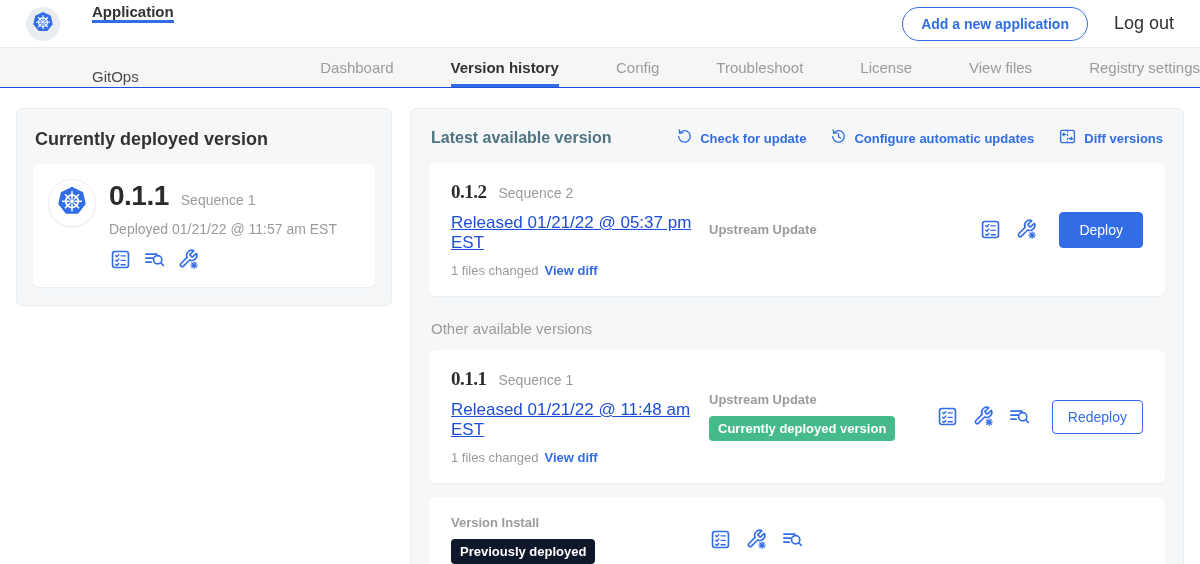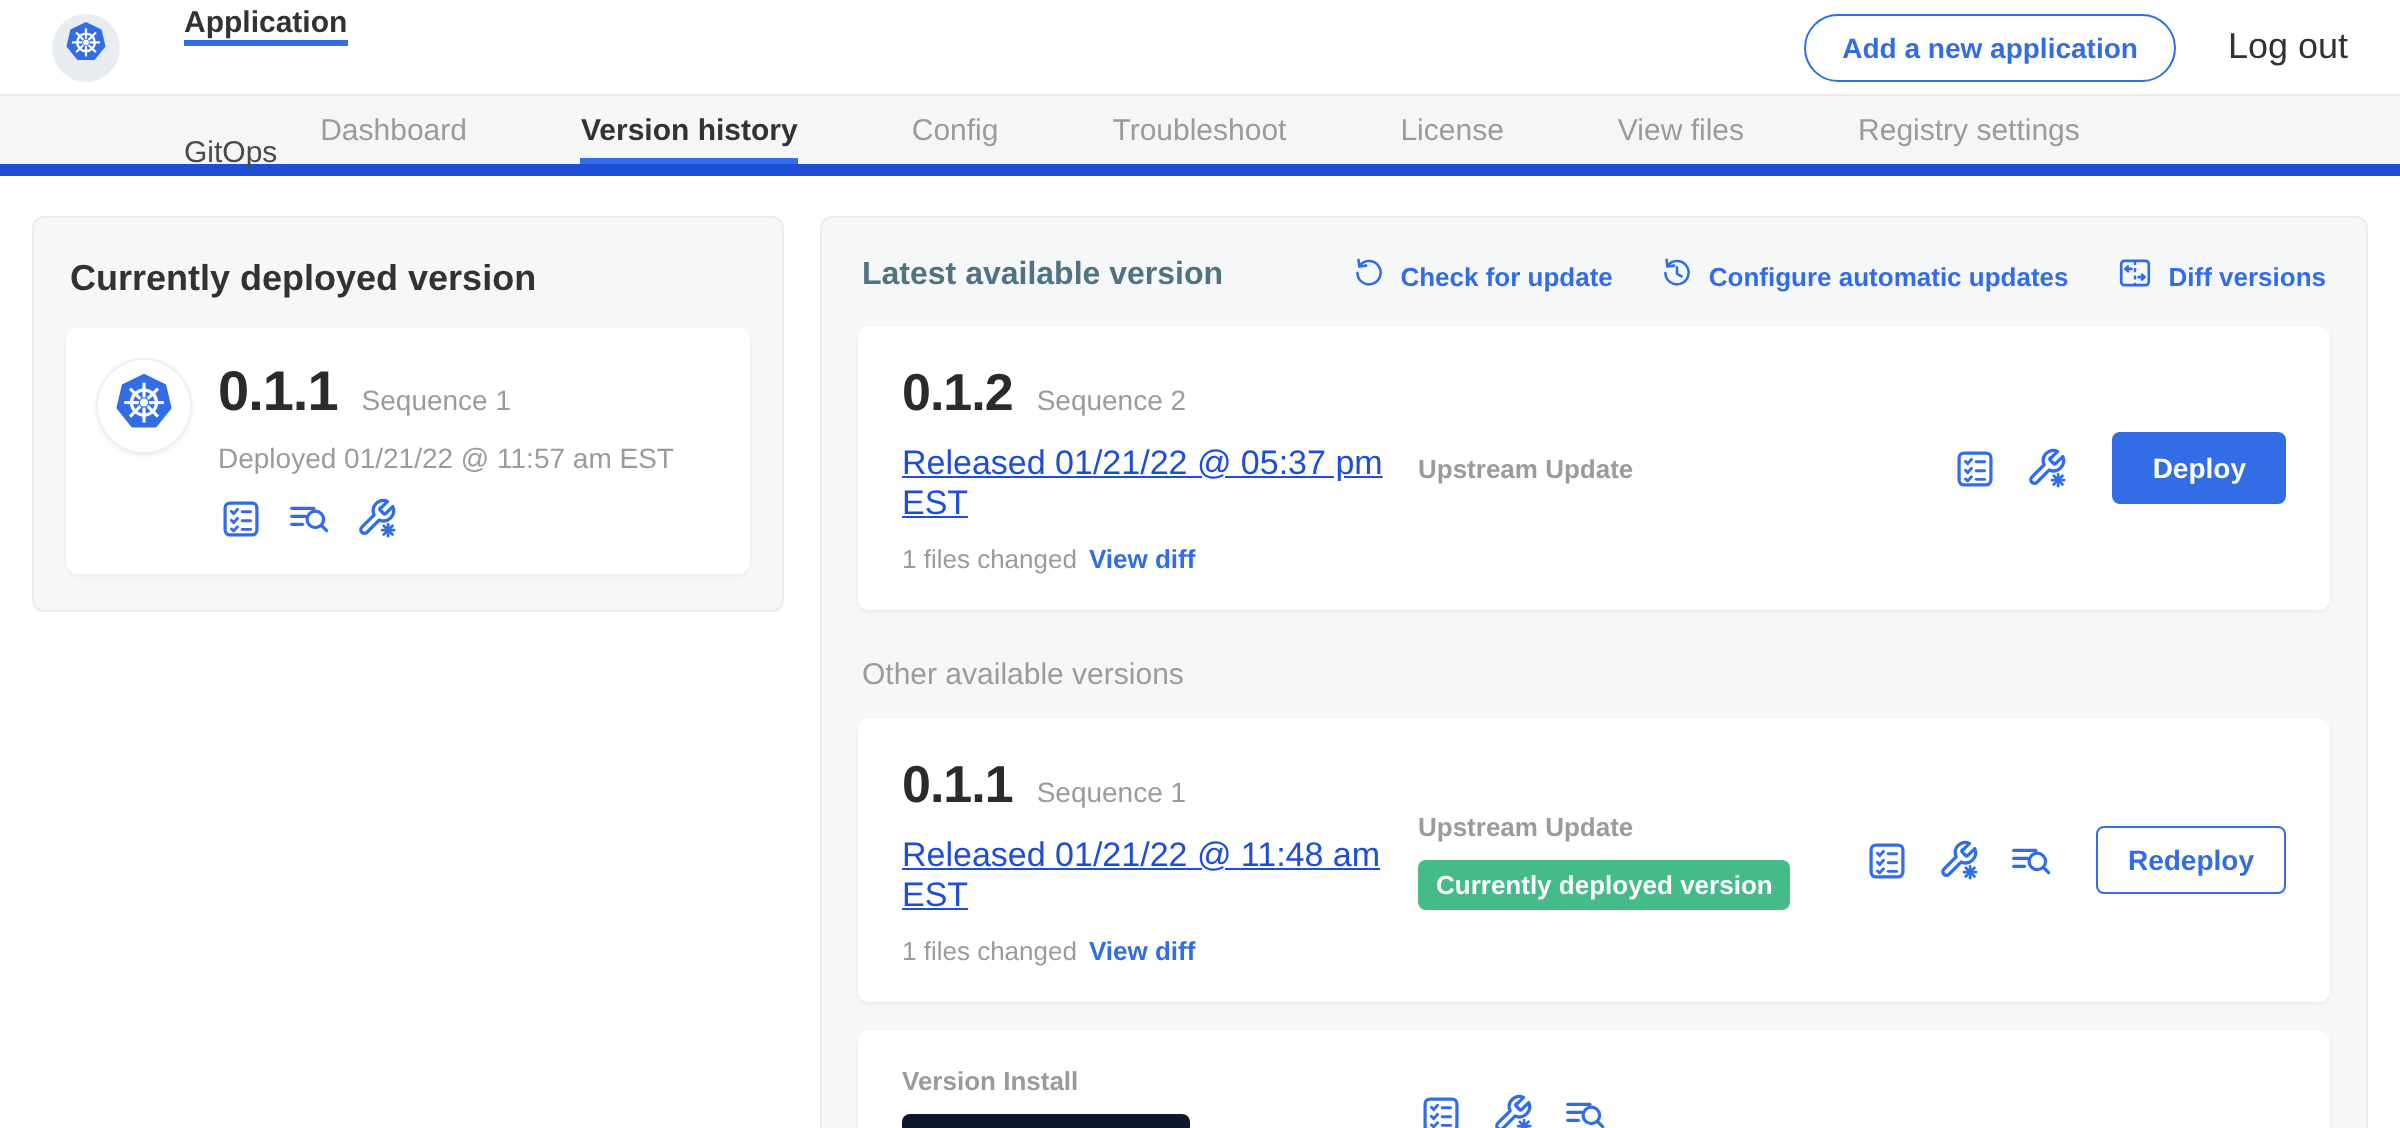--- a/index.html
+++ b/index.html
@@ -15,22 +15,22 @@
   .topnav-tab { display:flex; align-items:center; height:100%; font-size:15px;
     color:#4a4a4a; cursor:pointer; border-bottom:3px solid transparent; padding-top:3px; }
   .topnav-tab.active { color:#323232; font-weight:bold; border-bottom-color:#326de6; }
   .topnav-spacer { flex:1; }
   .add-btn { border:1px solid #326de6; color:#326de6; background:#fff; font-weight:bold;
     font-size:14px; padding:8px 18px; border-radius:18px; cursor:pointer;
     font-family:"Liberation Sans", sans-serif; }
   .logout { margin-left:26px; font-size:18px; color:#323232; cursor:pointer; }
 
   
-  .subnav { height:40px; background:#f4f6f8; border-bottom:6px solid #1d4ed8;
-    display:flex; justify-content:center; gap:57px; }
+  .subnav { height:40px; background:#f4f6f8; border-bottom:1px solid #1d4ed8;
+    display:flex; justify-content:flex-end; gap:57px; }
   .subnav-tab { display:flex; align-items:center; height:100%; font-size:15px;
     color:#9b9b9b; cursor:pointer; border-bottom:3px solid transparent; padding-top:3px; }
   .subnav-tab.active { color:#323232; font-weight:bold; border-bottom-color:#326de6; }
 
   
   .content { display:flex; align-items:flex-start; gap:18px; padding:20px 16px; }
 
   .card-gray { background:#f5f7f9; border:1px solid #e9edef; border-radius:6px; }
 
   
@@ -55,31 +55,31 @@
     margin:4px 2px 14px; }
   .panel-title { font-size:16px; font-weight:600; color:#4f7380; }
   .panel-actions { display:flex; align-items:center; gap:24px; }
   .panel-action { display:flex; align-items:center; gap:7px; color:#326de6;
     font-size:13px; font-weight:bold; cursor:pointer; }
 
   .vcard { background:#fff; border-radius:6px; padding:18px 22px;
     box-shadow:0 1px 2px rgba(50,60,70,.06);
     display:grid; grid-template-columns:258px 1fr auto; align-items:center; }
   .vcard + .vcard { margin-top:14px; }
-  .vcard .ver-num { font-size:26px; }
+  .vcard .ver-num { font-size:19px;font-family:Liberation Serif, serif; }
   .rel-line { font-size:17px; font-weight:500; color:#1d4ed8; margin-top:10px;text-decoration:underline; }
   .files-row { font-size:13px; color:#9b9b9b; margin-top:10px; }
   .view-diff { color:#326de6; font-weight:bold; margin-left:6px; cursor:pointer; }
   .source { font-size:13px; font-weight:bold; color:#9b9b9b; }
   .badge { display:inline-block; margin-top:9px; padding:5px 9px; border-radius:4px;
     font-size:13px; font-weight:bold; color:#fff; }
   .badge.green { background:#44bb88; }
   .badge.gray  { background:#0f172a; }
   .card-actions { display:flex; align-items:center; gap:13px; }
-  .btn { font-family:"Liberation Sans", sans-serif; font-size:14px; font-weight:bold;
+  .btn { font-family:"Liberation Sans", sans-serif; font-size:14px; font-weight:normal;
     border-radius:4px; cursor:pointer; }
   .btn-solid { background:#326de6; color:#fff; border:1px solid #326de6; padding:9px 19px; margin-left:8px; }
   .btn-outline { background:#fff; color:#326de6; border:1px solid #326de6; padding:8px 15px; margin-left:8px; }
 
   .other-title { font-size:15px; color:#9b9b9b; margin:24px 2px 13px; }
   .hidden-defs { position:absolute; width:0; height:0; overflow:hidden; }
 </style>
 </head>
 <body>
 

